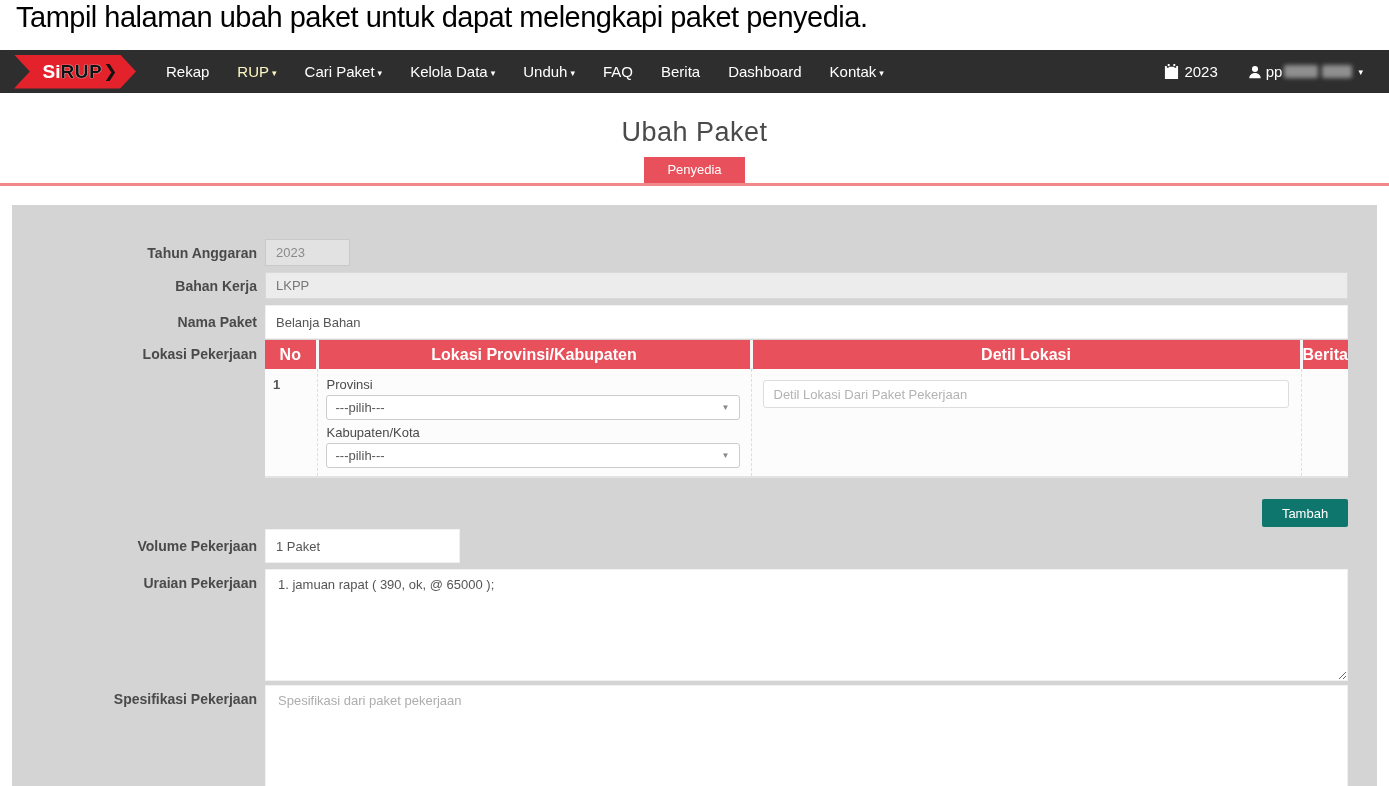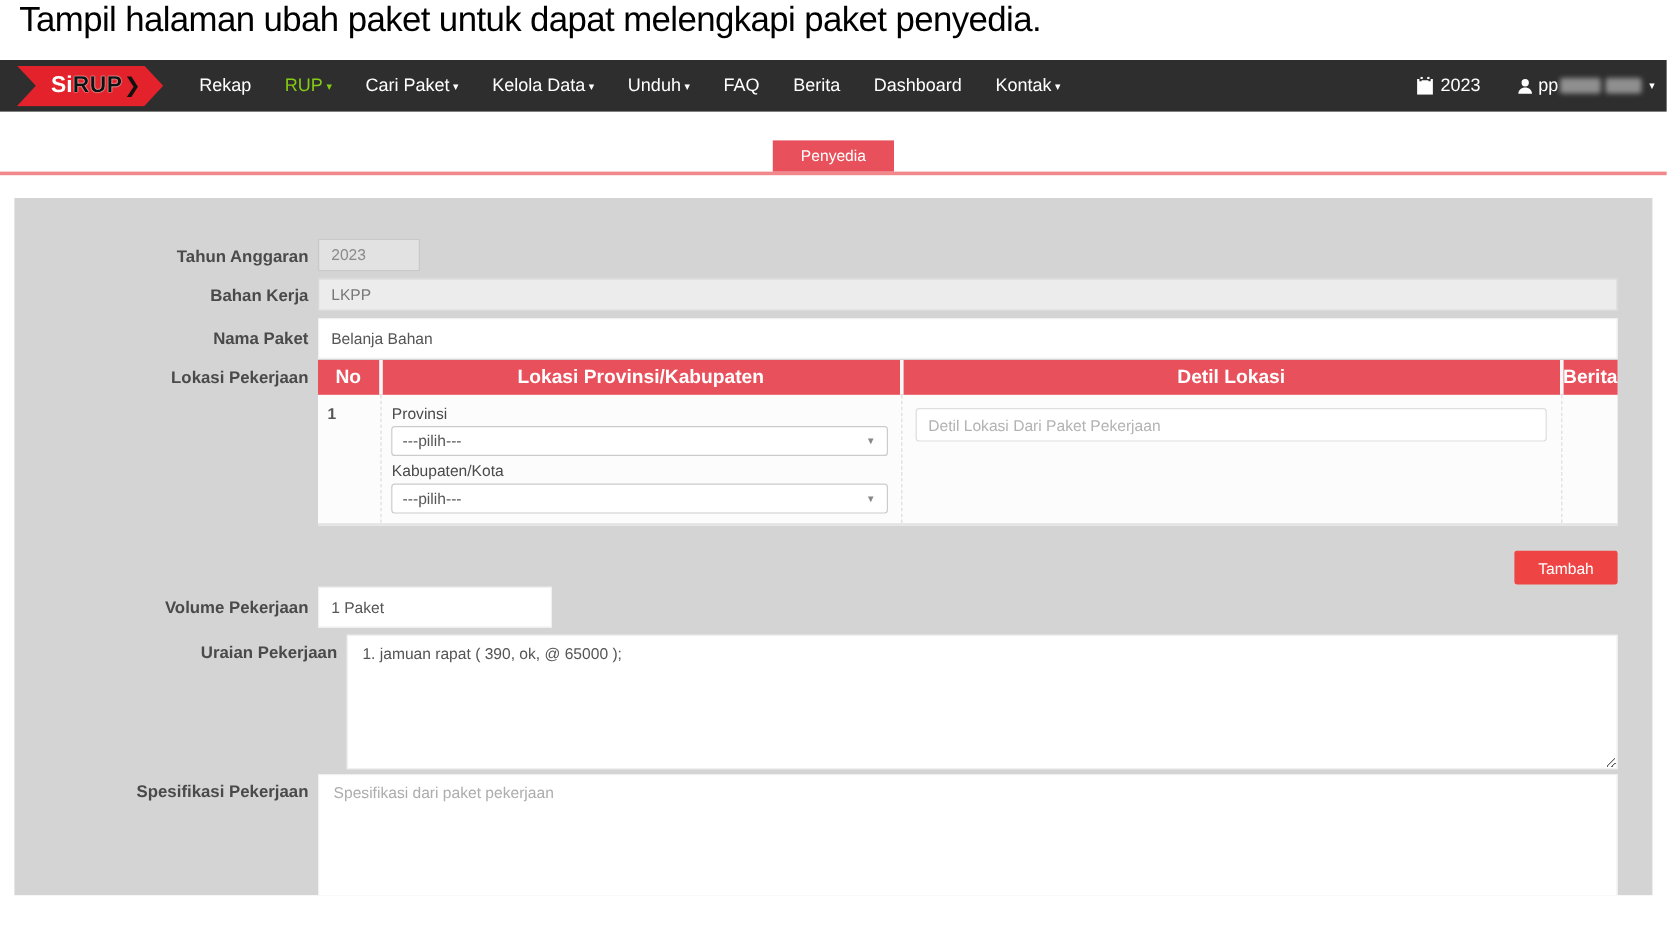--- a/index.html
+++ b/index.html
@@ -3,31 +3,31 @@
 <meta charset="utf-8">
 <style>
   * { box-sizing: border-box; margin: 0; padding: 0; }
   html,body { width:1389px; height:786px; overflow:hidden; background:#fff;
     font-family:"Liberation Sans","DejaVu Sans",sans-serif; }
 
   
   .caption { height:50px; padding:1px 0 0 16px; font-size:29px; color:#000; letter-spacing:-0.5px; }
 
   
-  .navbar { height:43px; background:#2e2e2e; display:flex; align-items:center; padding:0 10px 0 14px; }
+  .navbar { height:43px; background:#2e2e2e; display:flex; align-items:center; padding:0 26px 0 14px; }
   .brand { position:relative; height:34px; width:122px; background:#e4222b; flex:0 0 auto;
     clip-path:polygon(0 0, 87% 0, 100% 50%, 87% 100%, 0 100%, 13% 50%);
     display:flex; align-items:center; justify-content:center; padding-left:10px; cursor:pointer; }
   .b-si { color:#fff; font-size:19px; font-weight:bold; }
   .b-rup { color:#111; font-size:19px; font-weight:bold; letter-spacing:0.5px; text-shadow:0 0 1px #fff,0 0 1px #fff; }
   .b-ch { color:#111; font-size:17px; font-weight:bold; margin-left:1px; }
   .nav-items { display:flex; align-items:center; margin-left:16px; }
   .nav-item { color:#fff; font-size:15px; text-decoration:none; padding:11px 14px; white-space:nowrap; }
   .nav-item .caret { font-size:9px; position:relative; top:-1px; margin-left:3px; }
-  .nav-item.active { color:#84cc16; }
+  .nav-item.active { color:#fef9c3; }
   .nav-right { margin-left:auto; display:flex; align-items:center; color:#fff; font-size:15px; }
   .year-box { display:flex; align-items:center; cursor:pointer; }
   .year-box svg { margin-right:5px; }
   .user-box { display:flex; align-items:center; margin-left:30px; cursor:pointer; }
   .user-box svg { margin-right:4px; }
   .blur-chip { display:inline-block; height:13px; background:#8f8f8f; border-radius:2px; filter:blur(2px); margin:0 2px; }
   .blur-1 { width:34px; } .blur-2 { width:30px; }
   .user-caret { font-size:9px; margin-left:4px; }
 
   
@@ -61,21 +61,21 @@
   .td-lok { padding:6px 11px 8px 8px !important; }
   .slabel { font-size:13px; color:#4a4a4a; margin:2px 0 3px 1px; }
   .fake-select { height:25px; background:#fff; border:1px solid #ccc; border-radius:3px; display:flex; align-items:center; justify-content:space-between; padding:0 9px; font-size:13px; color:#555; cursor:pointer; }
   .sel-arrow { font-size:8px; color:#888; }
   .td-det { padding:11px 12px 0 11px !important; }
   .in-detil { width:100%; height:28px; border:1px solid #ddd; border-radius:3px; font-size:13px; color:#555; padding:0 10px; background:#fff; }
   .in-detil::placeholder { color:#b3b3b3; }
 
   .tambah-row { margin:21px 0 2px; }
   .tambah-row .fctrl { text-align:right; }
-  .btn-tambah { background:#ef4444; color:#fff; border:none; font-size:13px; width:86px; height:28px; border-radius:2px; cursor:pointer; }
+  .btn-tambah { background:#0f766e; color:#fff; border:none; font-size:13px; width:86px; height:28px; border-radius:2px; cursor:pointer; }
 
   .ta { width:100%; background:#fff; border:1px solid #f0f0f0; color:#555; font-size:13px; padding:7px 12px; resize:both; display:block; }
   .ta::placeholder { color:#adadad; }
   .ta-uraian { height:112px; }
   .ta-spes { height:114px; }
   .lbl-pad { padding-top:6px; }
 </style>
 </head>
 <body>
 
@@ -111,20 +111,21 @@
         </svg>
       <span>pp</span>
       <span class="blur-chip blur-1"></span>
       <span class="blur-chip blur-2"></span>
       <span class="user-caret">▾</span>
     </span>
   </div>
 </nav>
 
 <div class="page-head">
+  <h1 class="page-title">Ubah Paket</h1>
   <div class="tabs">
     <div class="tab">Penyedia</div>
   </div>
 </div>
 
 <div class="panel">
 
   <div class="frow">
     <div class="flabel">Tahun Anggaran</div>
     <div class="fctrl">
@@ -190,21 +191,21 @@
     </div>
   </div>
 
   <div class="frow">
     <div class="flabel">Volume Pekerjaan</div>
     <div class="fctrl">
       <input class="in-white in-volume" value="1 Paket" style="">
     </div>
   </div>
 
-  <div class="frow top" style="margin-bottom:4px;padding-left:24px;">
+  <div class="frow top" style="margin-bottom:4px;">
     <div class="flabel lbl-pad">Uraian Pekerjaan</div>
     <div class="fctrl">
       <textarea class="ta ta-uraian" style="">1. jamuan rapat ( 390, ok, @ 65000 );</textarea>
     </div>
   </div>
 
   <div class="frow top">
     <div class="flabel lbl-pad">Spesifikasi Pekerjaan</div>
     <div class="fctrl">
       <textarea class="ta ta-spes" placeholder="Spesifikasi dari paket pekerjaan" style=""></textarea>

